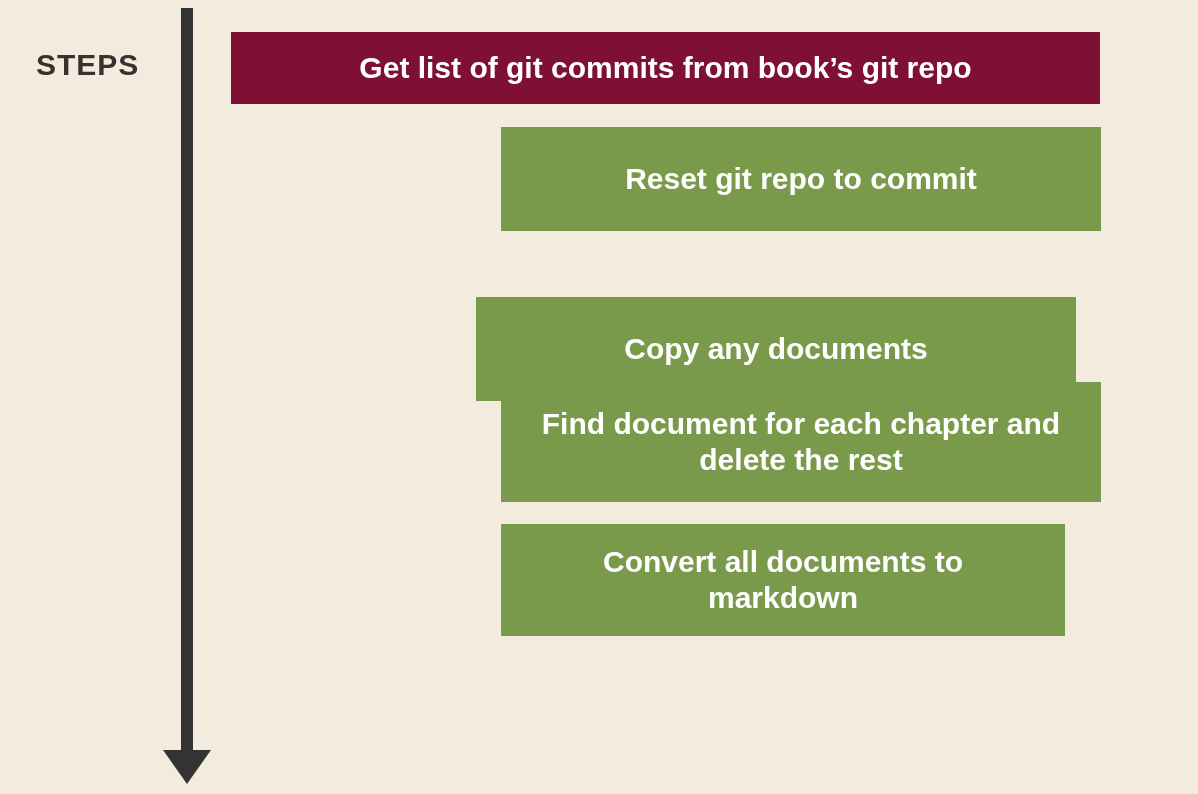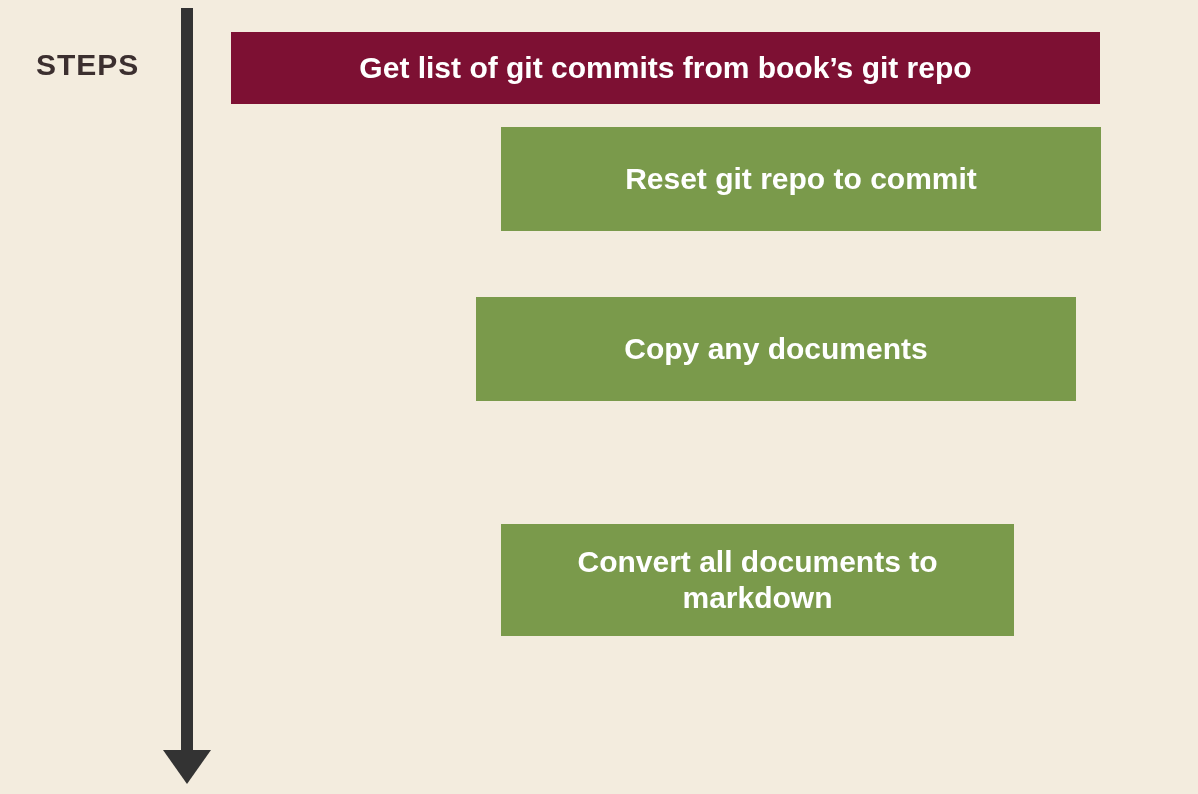--- a/index.html
+++ b/index.html
@@ -83,21 +83,21 @@
   .box-r2{
     left:476px; top:255px; width:600px; height:104px;
     font-size:30px;
     margin-top:42px;
   }
   .box-r3{
     left:501px; top:382px; width:600px; height:120px;
     font-size:30px;
   }
   .box-r4{
-    left:501px; top:524px; width:513px; height:112px;
+    left:501px; top:524px; width:564px; height:112px;
     font-size:30px;
   }
 
   
   .box-bottom{
     left:231px; top:662px; width:870px; height:94px;
     font-size:30px;
   }
 </style>
 </head>
@@ -114,18 +114,21 @@
     <span>Get list of git commits from book’s git repo</span>
   </div>
 
 
   <div class="box olive box-r1">
     <span>Reset git repo to commit</span>
   </div>
   <div class="box olive box-r2">
     <span>Copy any documents</span>
   </div>
+  <div class="box olive box-r3">
+    <span>Find document for each chapter and delete the rest</span>
+  </div>
   <div class="box olive box-r4">
     <span>Convert all documents to markdown</span>
   </div>
 
 
 </div>
 
 </body></html>

